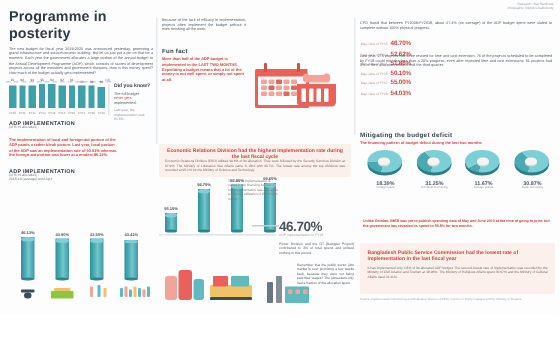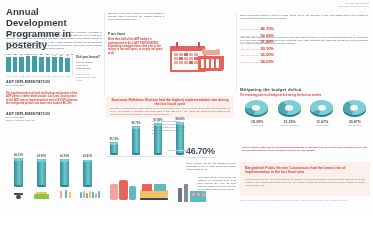--- a/index.html
+++ b/index.html
@@ -73,21 +73,20 @@
 <body>
 
 <div class="page">
 
   <div class="blk" style="right:4px;top:2px;width:80px;">
     <div class="credit">Research: Star Business</div>
     <div class="credit">Infographic: Biplob Chakroborty</div>
   </div>
 
   <div class="blk" style="left:6px;top:6px;width:96px;">
-    <div class="ttl">Annual Development</div>
     <div class="ttl">Programme in posterity</div>
   </div>
   <div class="blk body-txt" style="left:6px;top:31px;width:96px;">The new budget for fiscal year 2019-2020 was announced yesterday, promising a grand infrastructure and socio-economic building. But let us just put a pin on that for a moment. Each year the government allocates a large portion of the annual budget to the Annual Development Programme (ADP), which consists of scores of development projects across all the ministries and government divisions. How is this money spent? How much of the budget actually gets implemented?</div>
 
   <div class="blk" style="left:4px;top:52px;width:72px;height:26px;">
     <div class="bc-axis"></div>
     <div class="bc-100">100</div>
     <div class="barchart" style="left:2px;top:3px;">
       <div class="bc-row">
         <div class="bc-bar" style="height:15.0px">

